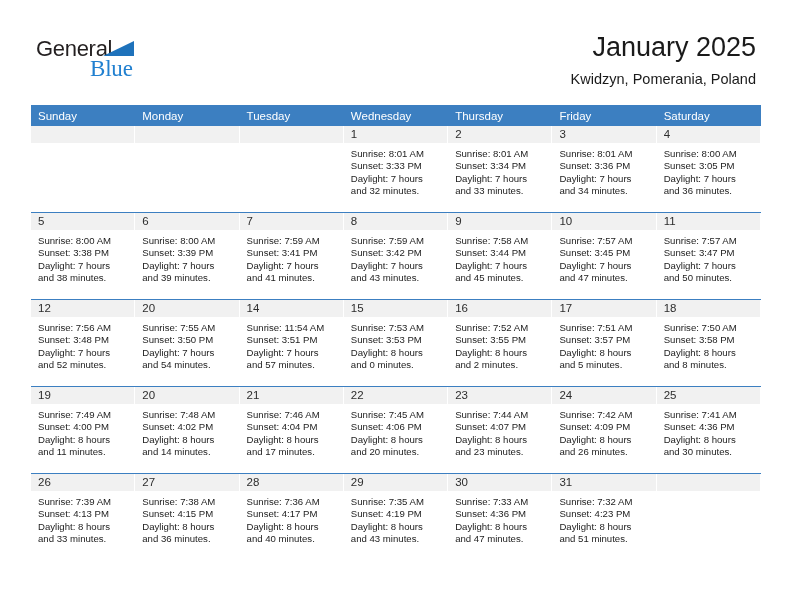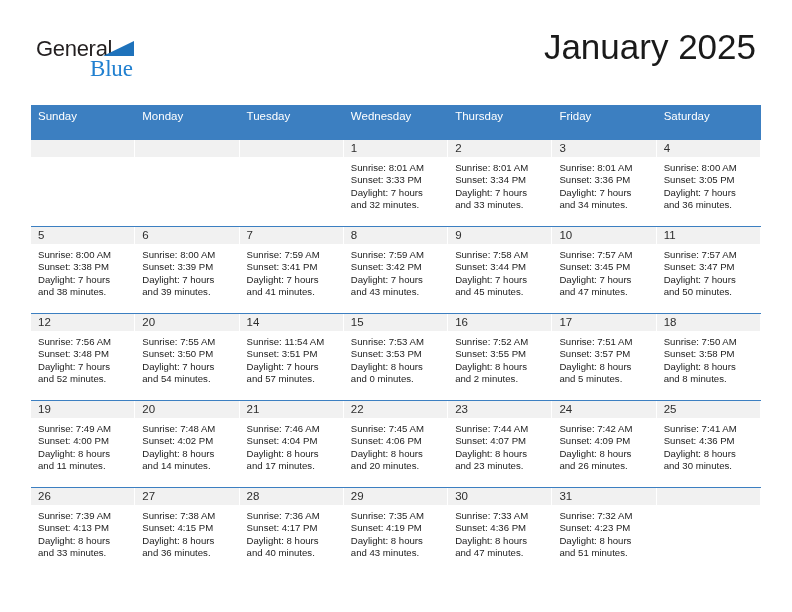--- a/index.html
+++ b/index.html
@@ -65,21 +65,21 @@
     font-family: Liberation Serif, serif;
   }
 
   .title-block {
     position: absolute;
     right: 36px;
     top: 30px;
     text-align: right;
   }
   .cal-title {
-    font-size: 35px;
+    font-size: 27px;
     color: #1a1a1a;
     line-height: 34px;
     white-space: nowrap;
   }
   .cal-subtitle {
     font-size: 14.5px;
     color: #1a1a1a;
     line-height: 20px;
     margin-top: 5px;
     white-space: nowrap;
@@ -93,21 +93,21 @@
     width: 730px;
     border-collapse: collapse;
     table-layout: fixed;
   }
   .calendar th {
     background: #3c7fc1;
     color: #ffffff;
     font-size: 11.5px;
     font-weight: normal;
     text-align: left;
-    padding: 5px 0 18px 7px;
+    padding: 5px 0 4px 7px;
     height: 12px;
     border: none;
   }
   .calendar td {
     width: 104.28px;
     vertical-align: top;
     padding: 0;
     border: none;
     background: #ffffff;
   }
@@ -150,20 +150,21 @@
   <div class="header">
 
     <div class="logo">
       <span class="logo-general">General</span>
       <span class="logo-triangle"></span>
       <span class="logo-blue">Blue</span>
     </div>
 
     <div class="title-block">
       <div class="cal-title">January 2025</div>
+      <div class="cal-subtitle">Kwidzyn, Pomerania, Poland</div>
     </div>
 
   </div>
 
   <table class="calendar">
     <thead>
       <tr>
         <th>Sunday</th>
         <th>Monday</th>
         <th>Tuesday</th>

